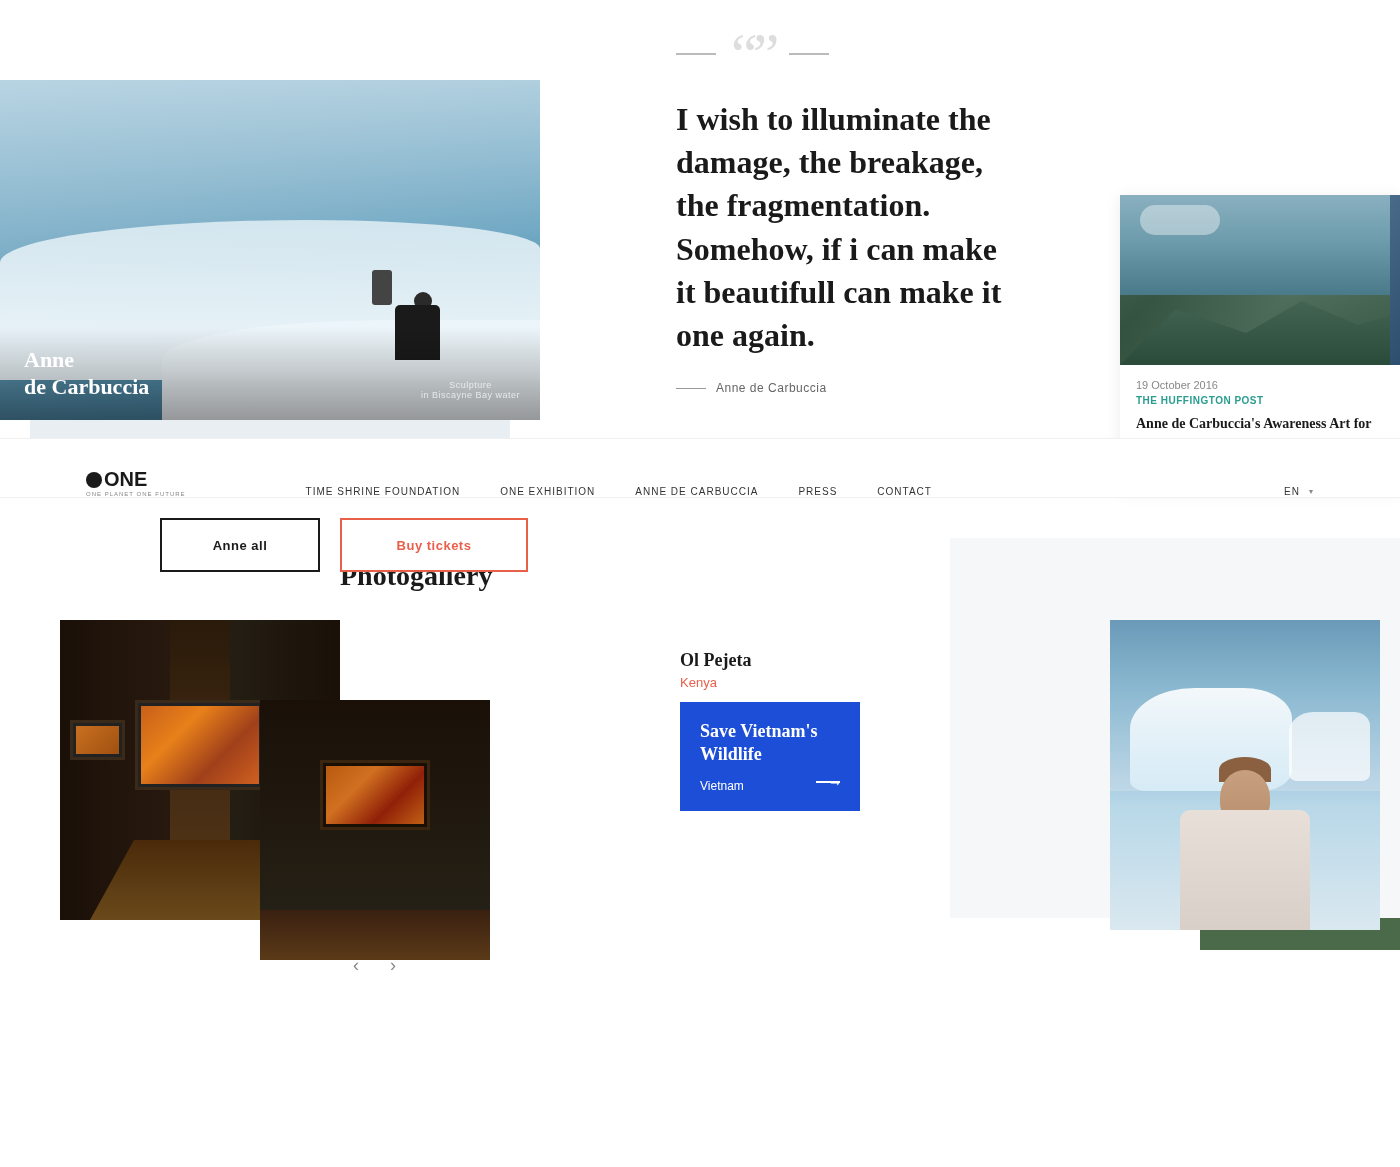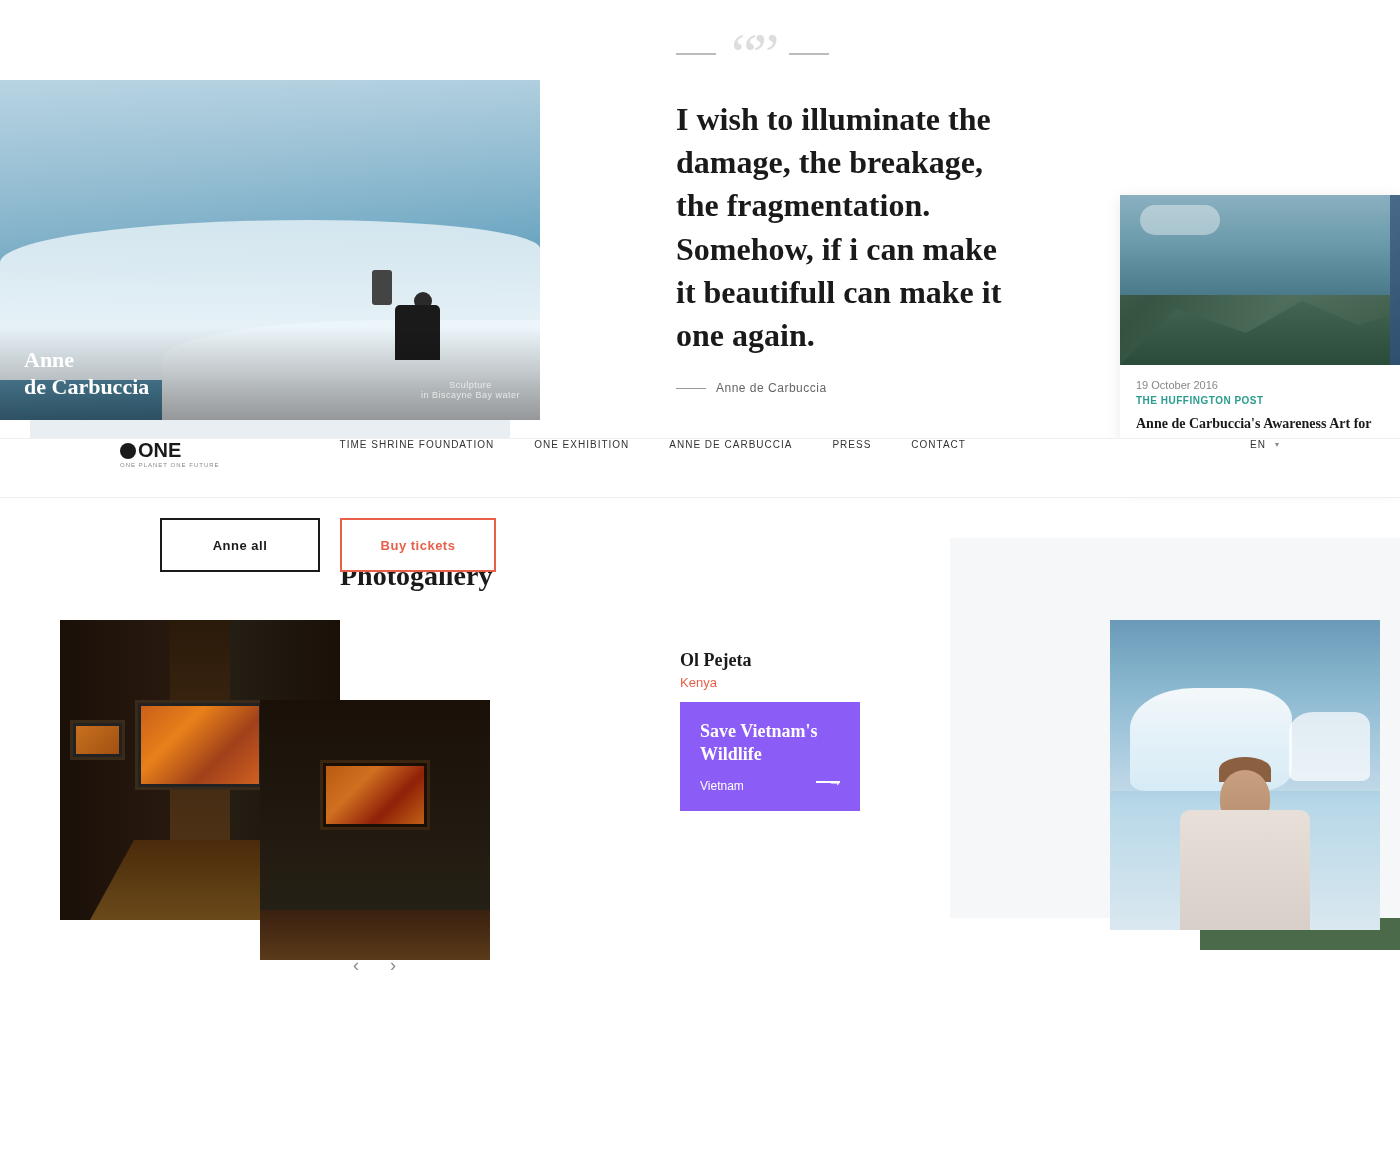--- a/index.html
+++ b/index.html
@@ -299,22 +299,22 @@
     }
 
     
     .navbar {
       position: absolute;
       top: 438px;
       left: 0;
       right: 0;
       height: 60px;
       display: flex;
-      align-items: flex-start;
-      padding: 0 120px;
+      align-items: flex-end;
+      padding: 0 86px;
       background: #fff;
       border-top: 1px solid #f0f0f0;
       border-bottom: 1px solid #f0f0f0;
       z-index: 10;
     }
     .nav-logo {
       display: flex;
       flex-direction: column;
       margin-right: 120px;
     }
@@ -372,21 +372,21 @@
       font-size: 13px;
       font-family: Arial, sans-serif;
       font-weight: 600;
       letter-spacing: 0.5px;
       cursor: pointer;
       display: flex;
       align-items: center;
       justify-content: center;
     }
     .btn-buy-tickets {
-      width: 156px;
+      width: 188px;
       height: 54px;
       border: 2px solid #e8604a;
       background: #fff;
       color: #e8604a;
       font-size: 13px;
       font-family: Arial, sans-serif;
       font-weight: 600;
       letter-spacing: 0.5px;
       cursor: pointer;
       display: flex;
@@ -595,21 +595,21 @@
       margin-bottom: 4px;
     }
     .location-country {
       font-size: 13px;
       color: #e8604a;
       font-family: Arial, sans-serif;
       margin-bottom: 12px;
     }
     .location-card {
       width: 180px;
-      background: #8b5cf6;
+      background: #1d4ed8;
       padding: 18px 20px;
       cursor: pointer;
       position: relative;
     }
     .location-card-title {
       font-size: 18px;
       font-weight: 700;
       color: #fff;
       font-family: Georgia, serif;
       line-height: 1.3;

